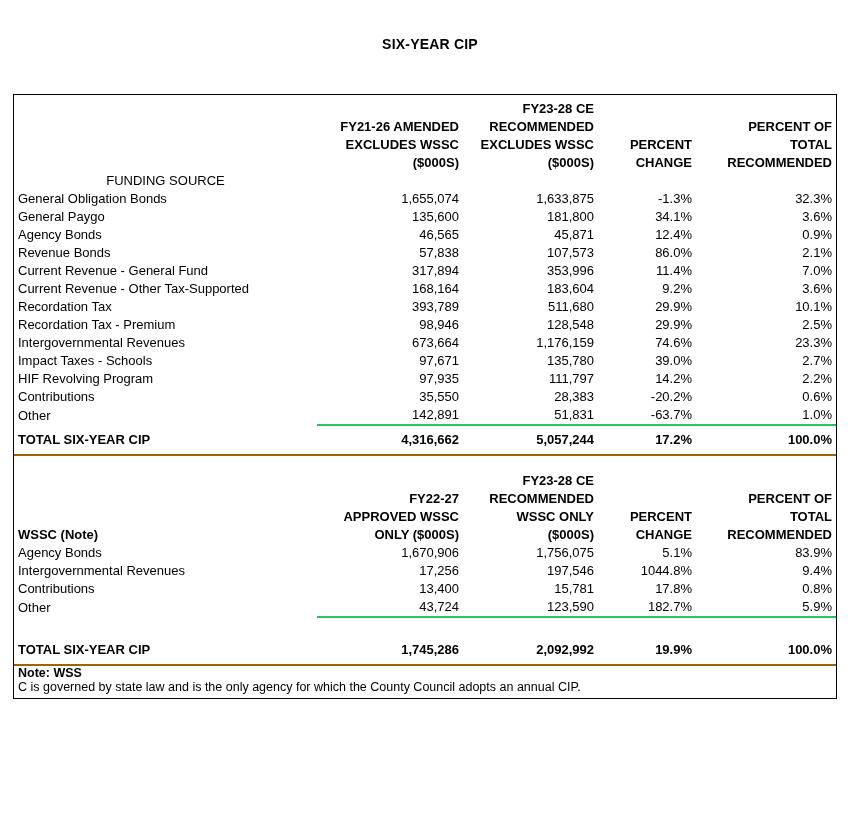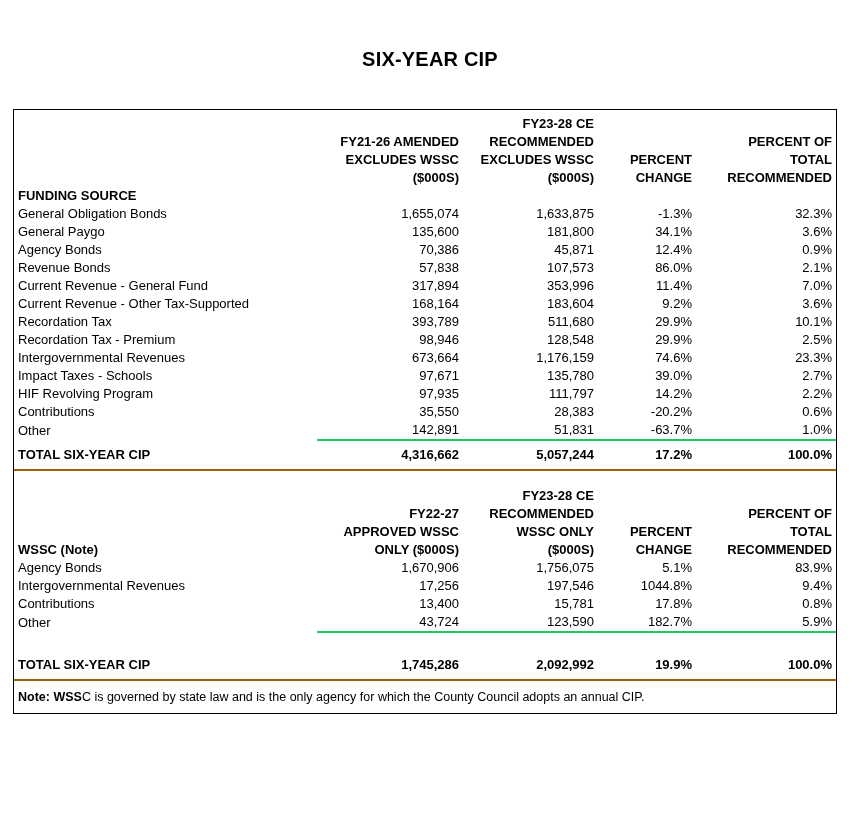--- a/index.html
+++ b/index.html
@@ -5,24 +5,24 @@
   html, body { margin: 0; padding: 0; }
   body {
     width: 860px; height: 820px;
     background: #ffffff;
     color: #000000;
     font-family: "Liberation Sans", sans-serif;
     position: relative;
     overflow: hidden;
   }
   .title-block {
-    padding-top: 46px;
+    padding-top: 31px;
     text-align: center;
     font-weight: bold;
-    font-size: 20px;
+    font-size: 14px;
     line-height: 27px;
     letter-spacing: 0.2px;
   }
   .main-box {
     margin-left: 13px;
     margin-top: 36px;
     width: 822px;
     border: 1px solid #000;
     padding-top: 5px;
     box-sizing: content-box;
@@ -50,36 +50,36 @@
   }
   table.cip .num { text-align: right; }
   table.cip thead th {
     vertical-align: bottom;
     font-weight: bold;
     height: 72px;
     line-height: 18px;
   }
   table.cip thead th.num { text-align: right; }
   table.cip thead th div { line-height: 18px; text-align: right; }
-  table.cip tr.rowheader td { font-weight: bold; }
+  table.cip tr.rowheader td { font-weight: normal; text-align: center; }
   table.cip tbody tr.data-row:last-child td.num { border-bottom: 2px solid #22c55e; }
   table.cip tfoot tr.spacer-row td { height: 18px; }
   table.cip tfoot tr.total-row td {
     font-weight: bold;
     height: 28px;
     border-bottom: 2px solid #a16207;
   }
   .between-tables { height: 16px; }
   .note-area {
     height: 32px;
     display: flex;
-    align-items: center;
     padding: 0 4px;
     font-size: 12.5px;
     white-space: nowrap;
+    flex-direction: column;
   }
 </style>
 </head>
 <body>
 
 <div class="title-block">
   <div>SIX-YEAR CIP</div>
 </div>
 
 <div class="main-box">
@@ -137,21 +137,21 @@
         <tr class="data-row">
           <td>General Paygo</td>
           <td class="num">135,600</td>
           <td class="num">181,800</td>
           <td class="num">34.1%</td>
           <td class="num">3.6%</td>
         </tr>
 
         <tr class="data-row">
           <td>Agency Bonds</td>
-          <td class="num">70,386</td>
+          <td class="num">46,565</td>
           <td class="num">45,871</td>
           <td class="num">12.4%</td>
           <td class="num">0.9%</td>
         </tr>
 
         <tr class="data-row">
           <td>Revenue Bonds</td>
           <td class="num">57,838</td>
           <td class="num">107,573</td>
           <td class="num">86.0%</td>

